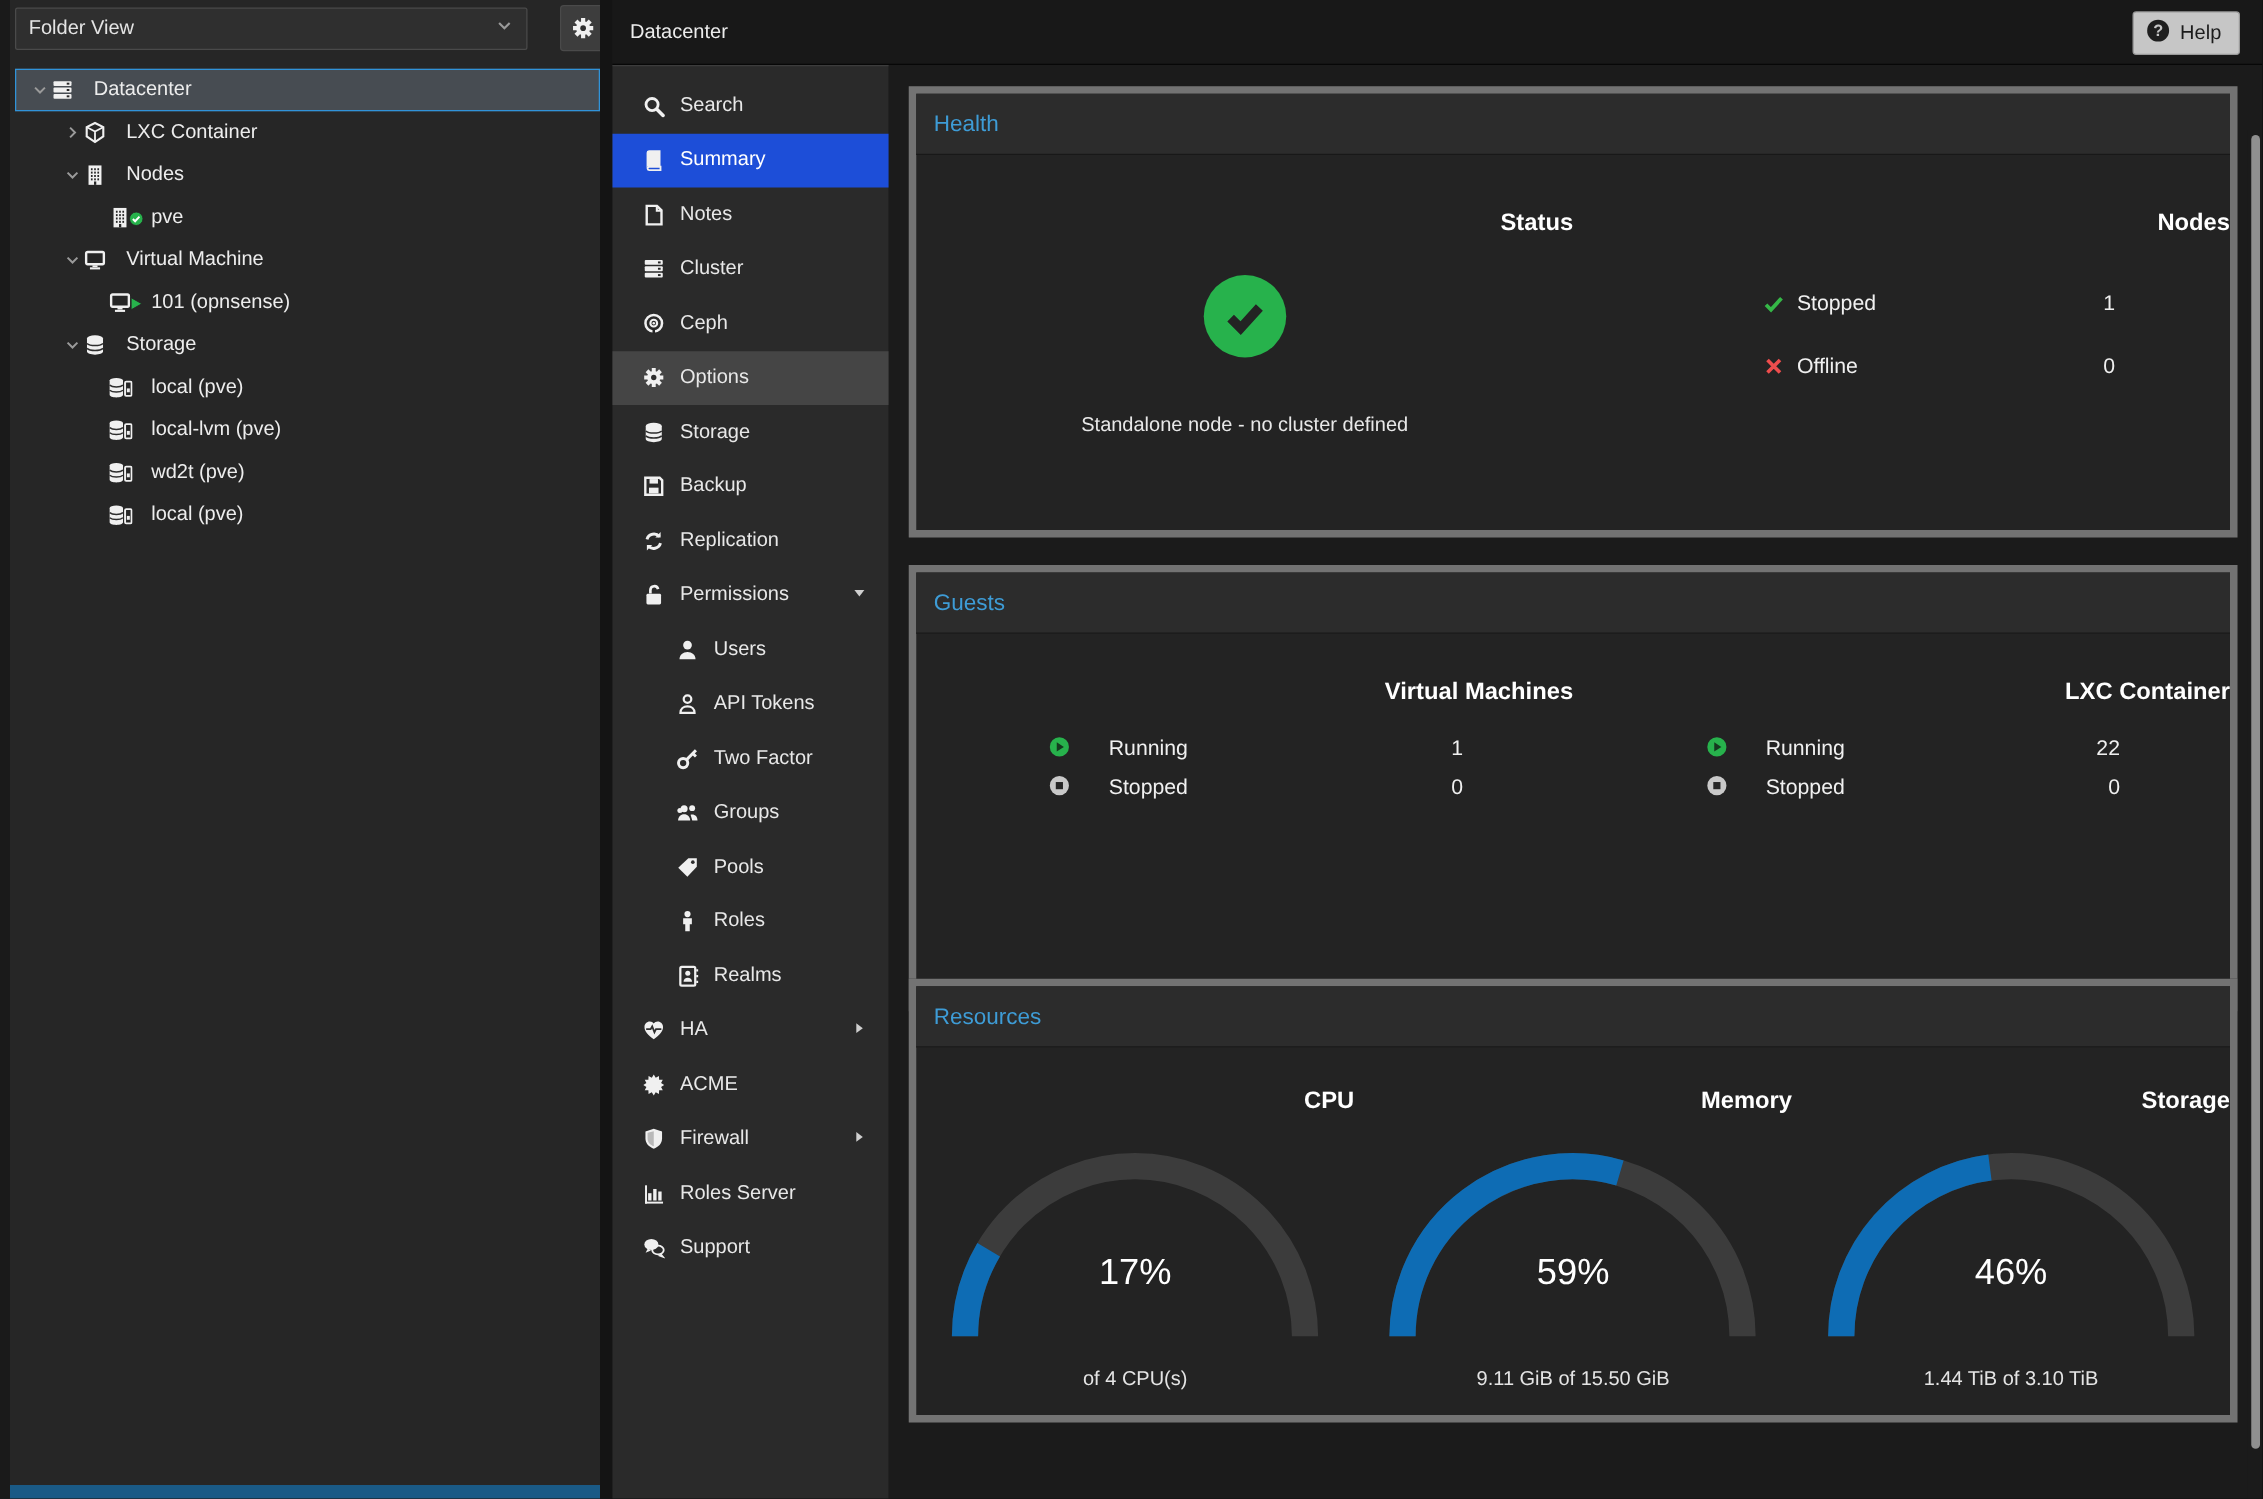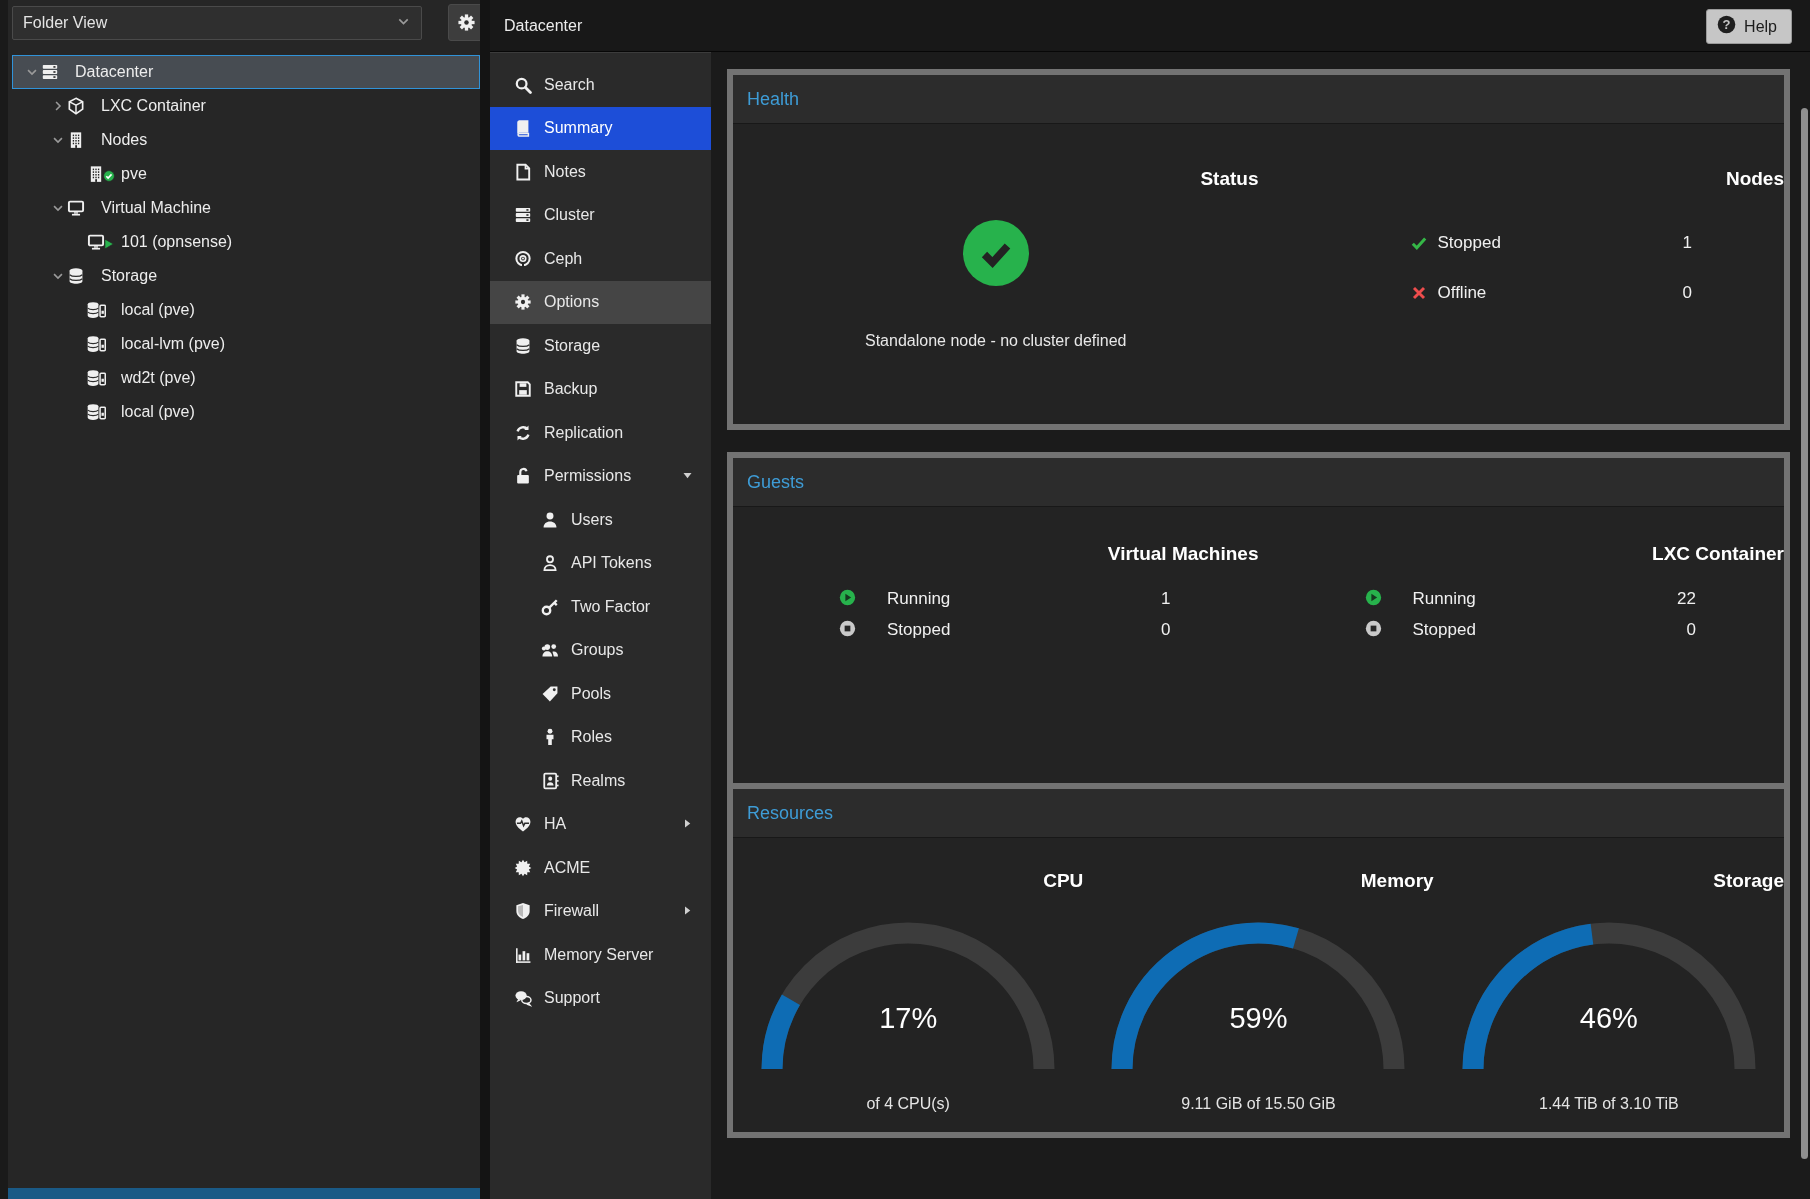--- a/index.html
+++ b/index.html
@@ -526,21 +526,21 @@
             <svg viewBox="0 0 16 16" width="18" height="18">
               <g fill="#f0f0f0">
                 <rect x="4" y="7.6" width="2.4" height="5.2"></rect>
                 <rect x="7.6" y="4.6" width="2.4" height="8.2"></rect>
                 <rect x="11.2" y="6.4" width="2.4" height="6.4"></rect>
                 <rect x="1.8" y="13.6" width="12.8" height="1.4"></rect>
                 <rect x="1.8" y="2" width="1.4" height="13"></rect>
               </g>
             </svg>
           </span>
-          <span class="menu-label">Memory Server</span>
+          <span class="menu-label">Roles Server</span>
         </div>
         <div class="menu-item">
           <span class="menu-icon">
             <svg viewBox="0 0 16 16" width="18" height="18">
               <ellipse cx="6.3" cy="5.8" rx="5" ry="3.9" fill="#f0f0f0"></ellipse>
               <path d="M3.8 8.6l-1.6 3.2 3.8-1.7z" fill="#f0f0f0"></path>
               <ellipse cx="11" cy="9.8" rx="4.1" ry="3.1" fill="none" stroke="#f0f0f0" stroke-width="1.3"></ellipse>
               <path d="M12.6 12.3l1.9 2.3-3.1-1.1" fill="none" stroke="#f0f0f0" stroke-width="1.2"></path>
             </svg>
           </span>

